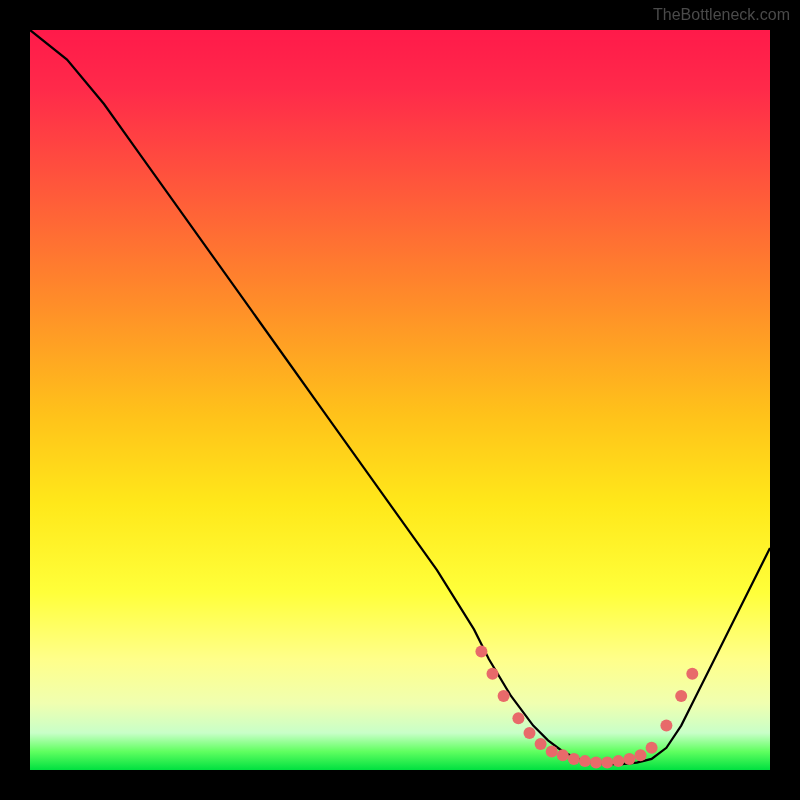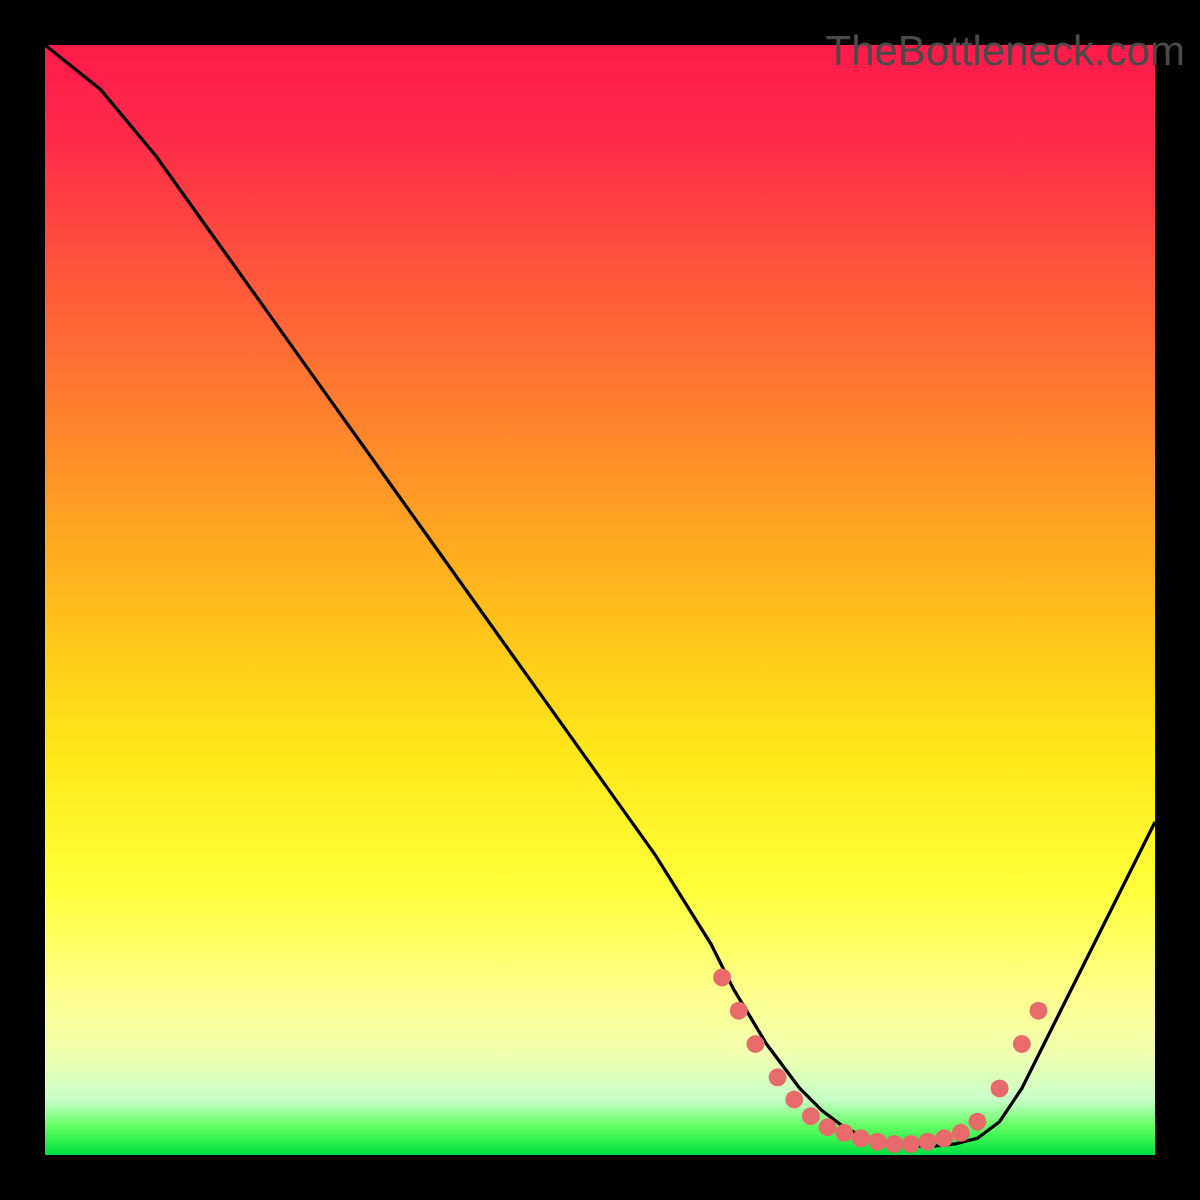--- a/index.html
+++ b/index.html
@@ -9,24 +9,23 @@
     background: #000;
     position: relative;
     font-family: Arial, sans-serif;
     overflow: hidden;
   }
   .watermark {
     position: absolute;
     top: 6px;
     right: 10px;
     color: #4a4a4a;
-    font-size: 28px;
+    font-size: 16px;
     font-weight: 500;
     z-index: 10;
-    margin-top: 12px;
   }
   .plot-area {
     position: absolute;
     left: 30px;
     top: 30px;
     width: 740px;
     height: 740px;
   }
   .gradient-bg {
     position: absolute;

